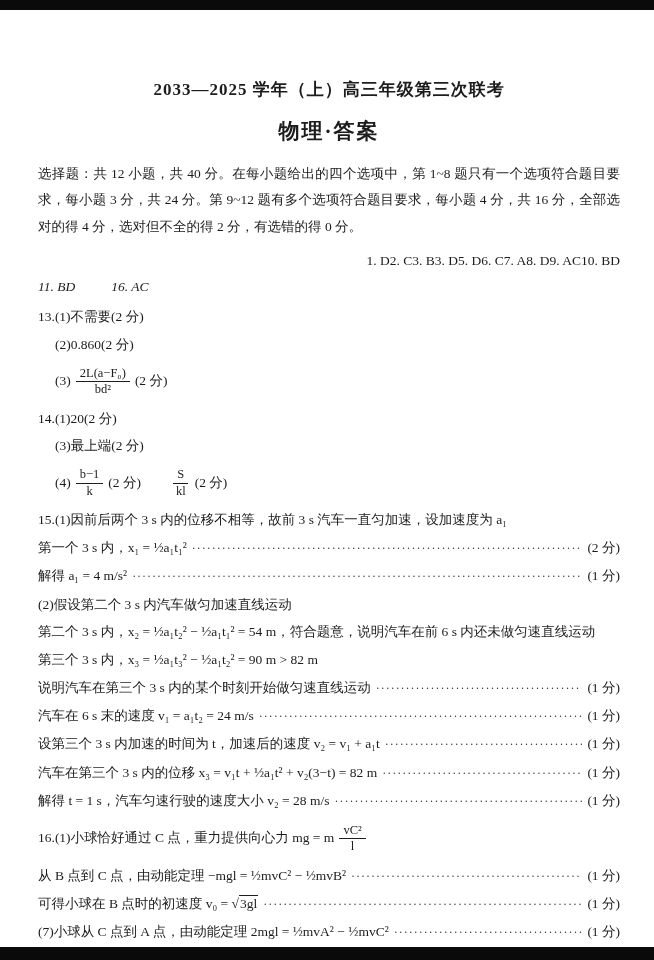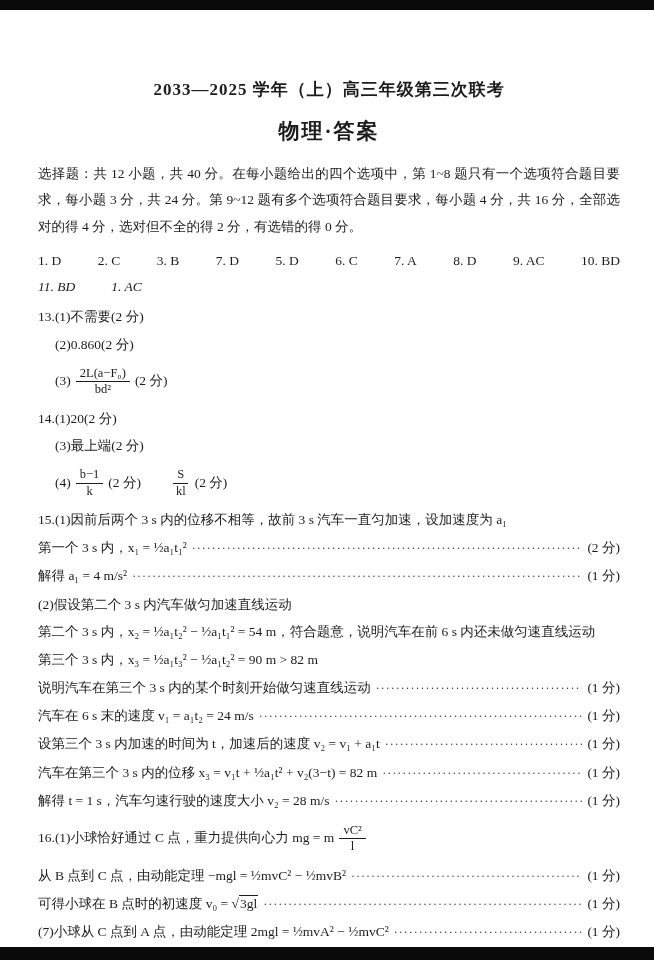--- a/index.html
+++ b/index.html
@@ -10,21 +10,21 @@
   .scan-bar.top { top: 0; height: 10px; }
   .scan-bar.bottom { bottom: 0; height: 13px; }
 
   .content { padding: 78px 34px 0 38px; font-size: 13.5px; }
 
   .exam-title { text-align: center; font-size: 17px; font-weight: bold; letter-spacing: 1px; }
   .subject-title { text-align: center; font-size: 21px; font-weight: bold; letter-spacing: 2px; margin-top: 16px; }
 
   .intro { margin-top: 16px; text-align: justify; line-height: 1.95; }
 
-  .mc-row-1 { display: flex; justify-content: space-between; margin-top: 8px; line-height: 1.9; }
+  .mc-row-1 { display: flex; justify-content: flex-end; margin-top: 8px; line-height: 1.9; }
   .mc-row-2 { display: flex; gap: 36px; line-height: 1.9; font-style: italic; }
 
   .qblock { margin-top: 4px; }
   .line { line-height: 2.05; }
   .ind { padding-left: 17px; }
 
   .fracline { display: flex; align-items: center; line-height: 1.4; margin: 7px 0; }
   .frac { display: inline-flex; flex-direction: column; align-items: center; vertical-align: middle; margin: 0 5px; font-size: 12.5px; line-height: 1.25; }
   .frac .num { border-bottom: 1px solid #1c1c1c; padding: 0 4px; }
   .frac .den { padding: 0 4px; }
@@ -50,31 +50,31 @@
 
   <div class="exam-title">2033—2025 学年（上）高三年级第三次联考</div>
   <div class="subject-title">物理·答案</div>
 
   <p class="intro">选择题：共 12 小题，共 40 分。在每小题给出的四个选项中，第 1~8 题只有一个选项符合题目要求，每小题 3 分，共 24 分。第 9~12 题有多个选项符合题目要求，每小题 4 分，共 16 分，全部选对的得 4 分，选对但不全的得 2 分，有选错的得 0 分。</p>
 
   <div class="mc-row-1">
     <span>1. D</span>
     <span>2. C</span>
     <span>3. B</span>
-    <span>7. D</span>
+    <span>3. D</span>
     <span>5. D</span>
     <span>6. C</span>
     <span>7. A</span>
     <span>8. D</span>
     <span>9. AC</span>
     <span>10. BD</span>
   </div>
   <div class="mc-row-2">
     <span>11. BD</span>
-    <span>1. AC</span>
+    <span>16. AC</span>
   </div>
 
   <div class="qblock">
     <div class="line">13.(1)不需要(2 分)</div>
     <div class="line ind">(2)0.860(2 分)</div>
     <div class="fracline ind">
       <span>(3)</span>
       <span class="frac">
         <span class="num">2L(a−F₀)</span>
         <span class="den">bd²</span>

